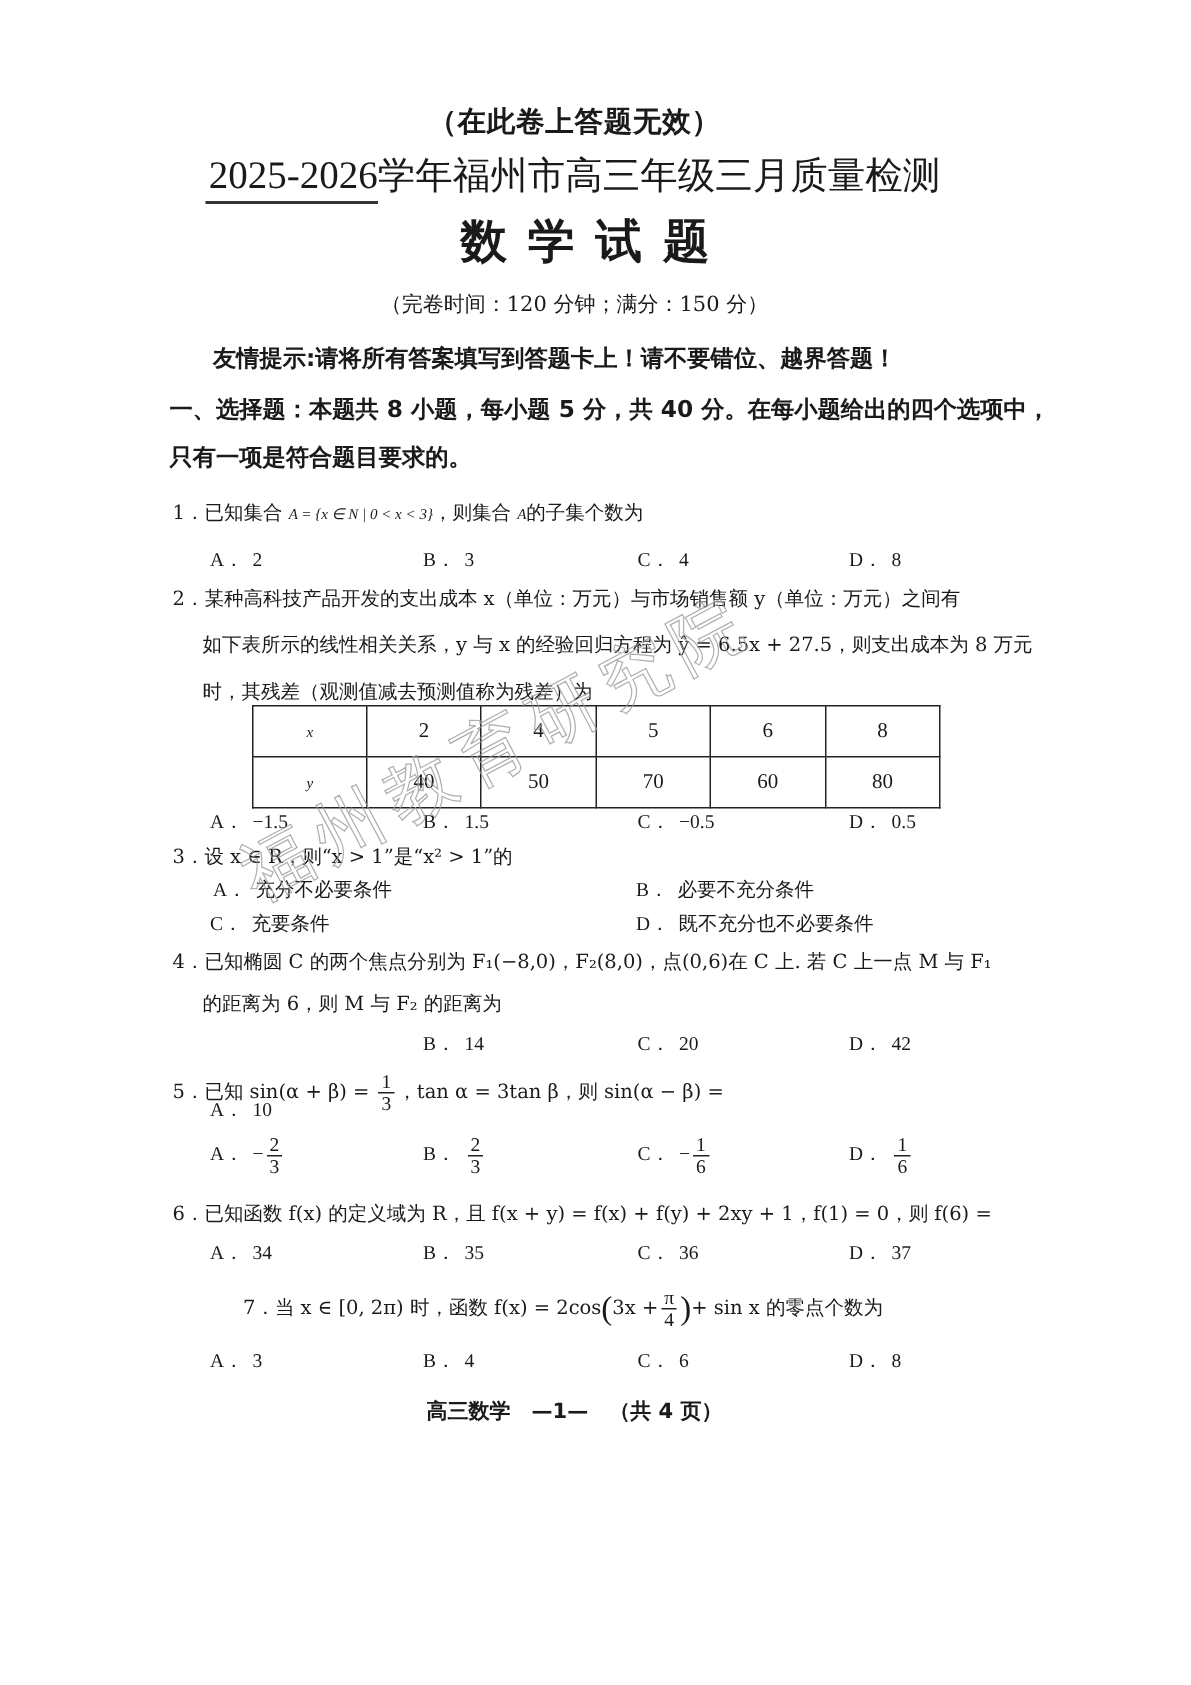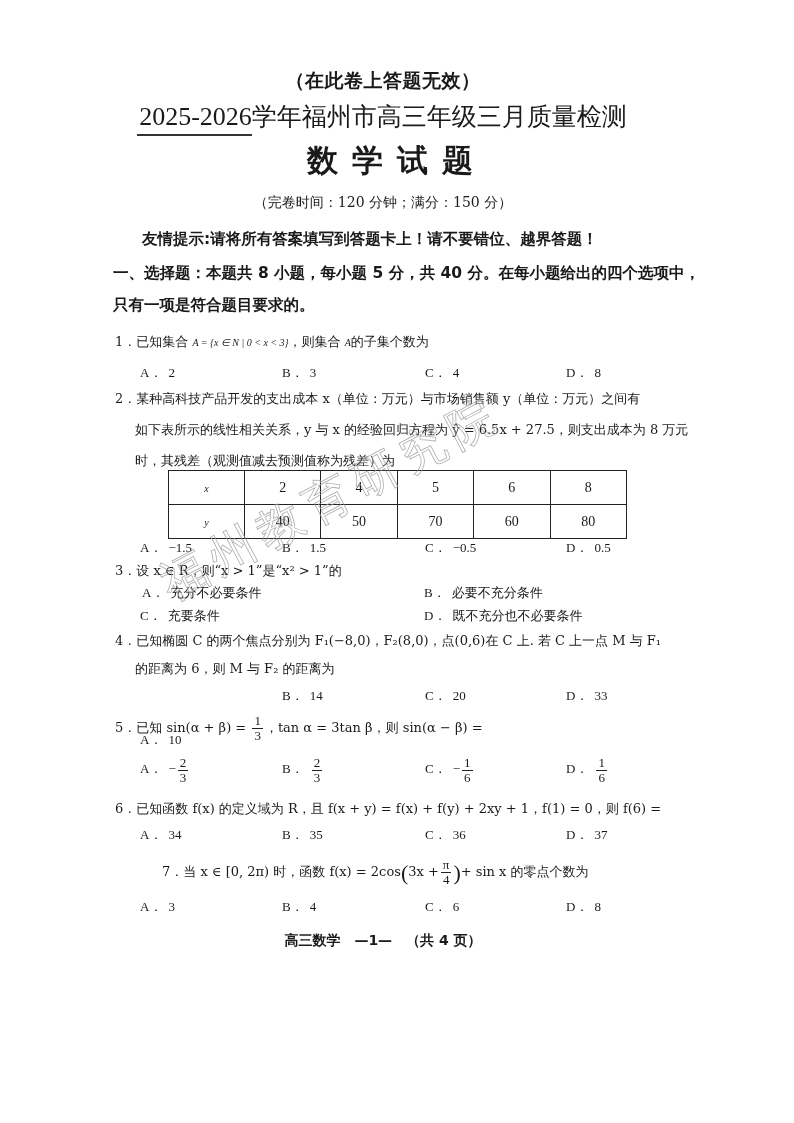--- a/index.html
+++ b/index.html
@@ -87,21 +87,21 @@
 <div class="abs opt" style="top:584px; left:142px;"><span class="lbl">A．</span><span>充分不必要条件</span></div>
 <div class="abs opt" style="top:584px; left:424px;"><span class="lbl">B．</span><span>必要不充分条件</span></div>
 <div class="abs opt" style="top:607px; left:140px;"><span class="lbl">C．</span><span>充要条件</span></div>
 <div class="abs opt" style="top:607px; left:424px;"><span class="lbl">D．</span><span>既不充分也不必要条件</span></div>
 
 <div class="abs q" style="top:632px;"><span>4．</span><span>已知椭圆 C 的两个焦点分别为 F₁(−8,0)，F₂(8,0)，点(0,6)在 C 上. 若 C 上一点 M 与 F₁</span></div>
 <div class="abs q" style="top:660px; left:135px;">的距离为 6，则 M 与 F₂ 的距离为</div>
 <div class="abs opt" style="top:687px; left:140px;margin-top:44px;"><span class="lbl">A．</span><span>10</span></div>
 <div class="abs opt" style="top:687px; left:282px;"><span class="lbl">B．</span><span>14</span></div>
 <div class="abs opt" style="top:687px; left:425px;"><span class="lbl">C．</span><span>20</span></div>
-<div class="abs opt" style="top:687px; left:566px;"><span class="lbl">D．</span><span>33</span></div>
+<div class="abs opt" style="top:687px; left:566px;"><span class="lbl">D．</span><span>42</span></div>
 
 <div class="abs q" style="top:714px;">
   <span>5．</span><span>已知 sin(α + β) =</span>
   <span class="frac">
       <span class="num">1</span>
       <span class="den">3</span>
     </span><span>，tan α = 3tan β，则 sin(α − β) =</span>
 </div>
 <div class="abs opt" style="top:756px; left:140px;"><span class="lbl">A．</span><span>−</span><span class="frac">
       <span class="num">2</span>

